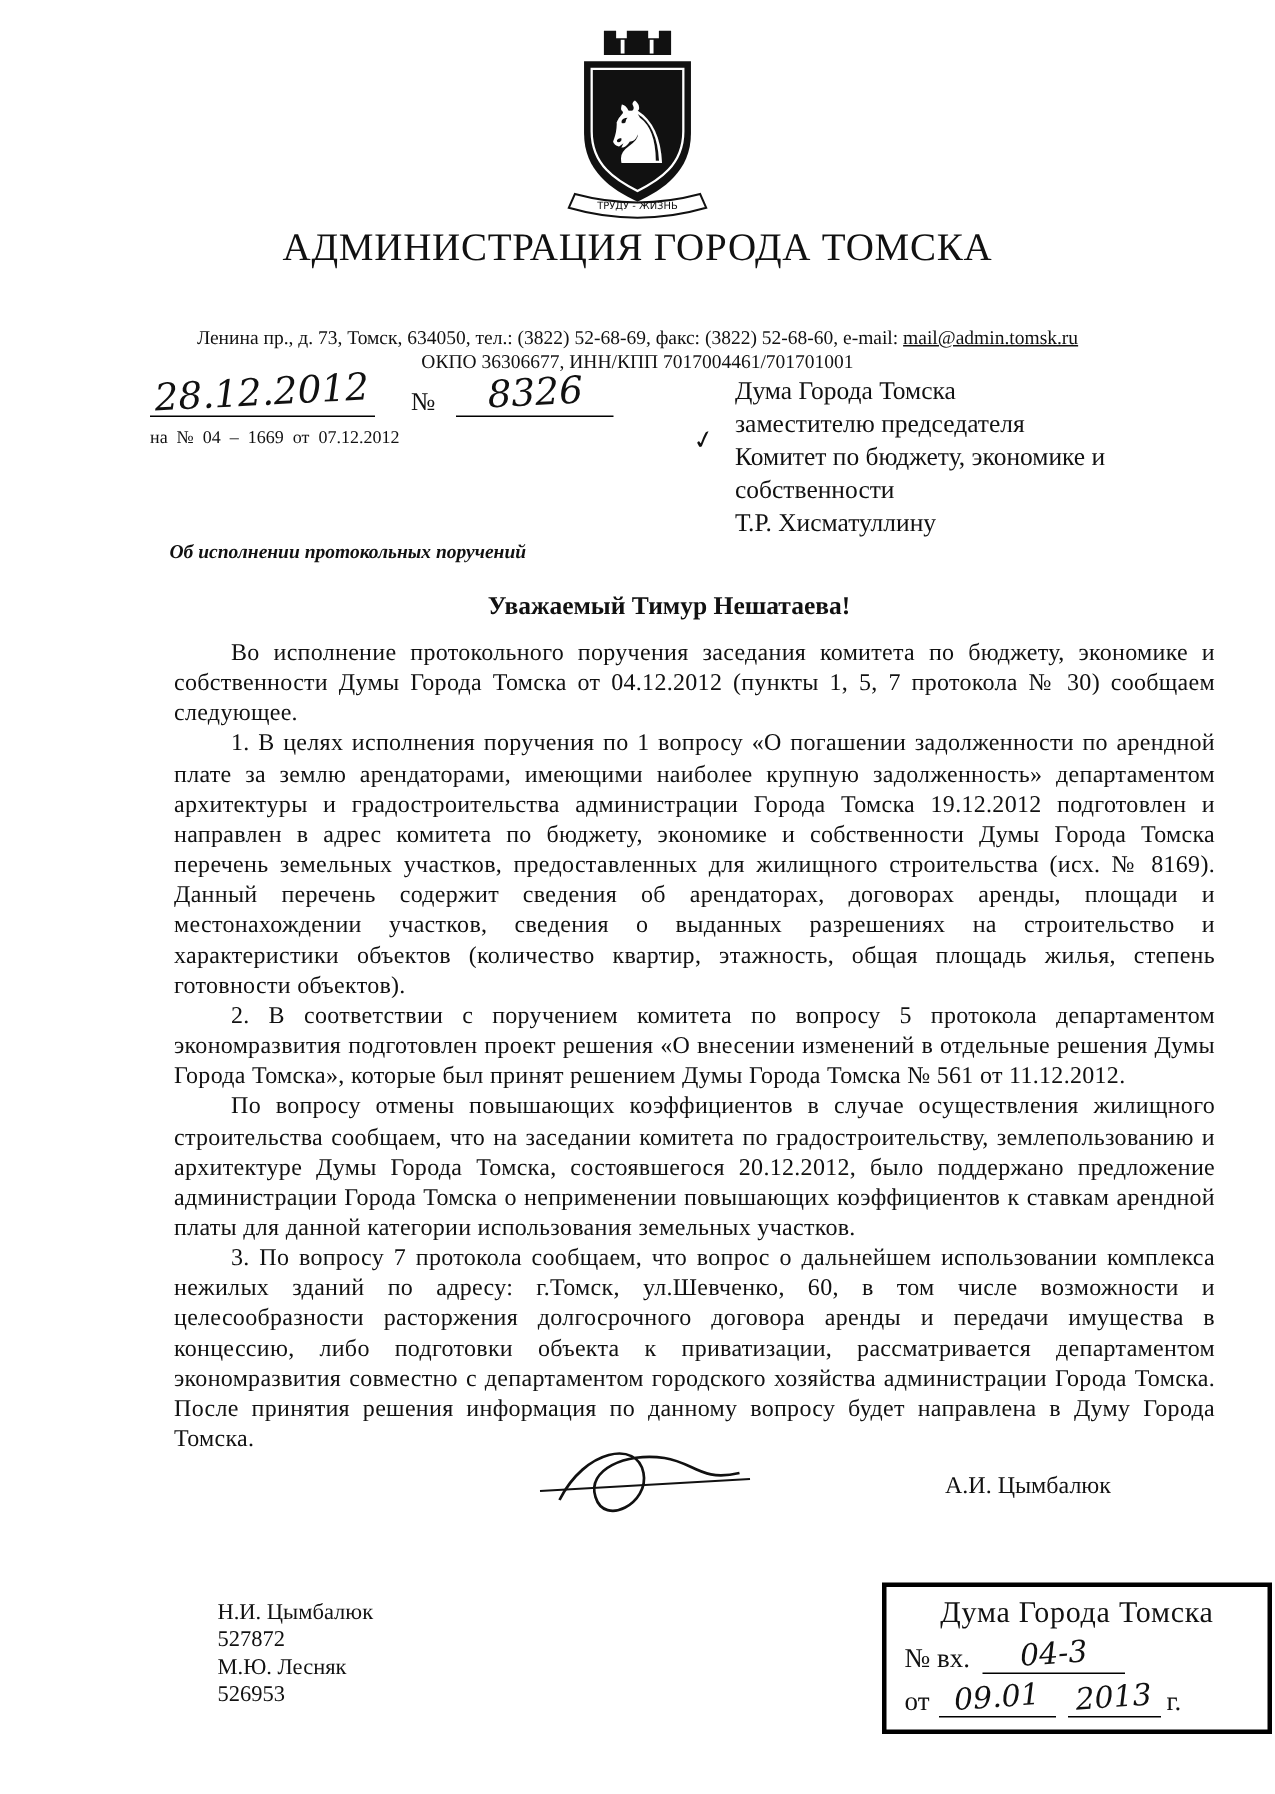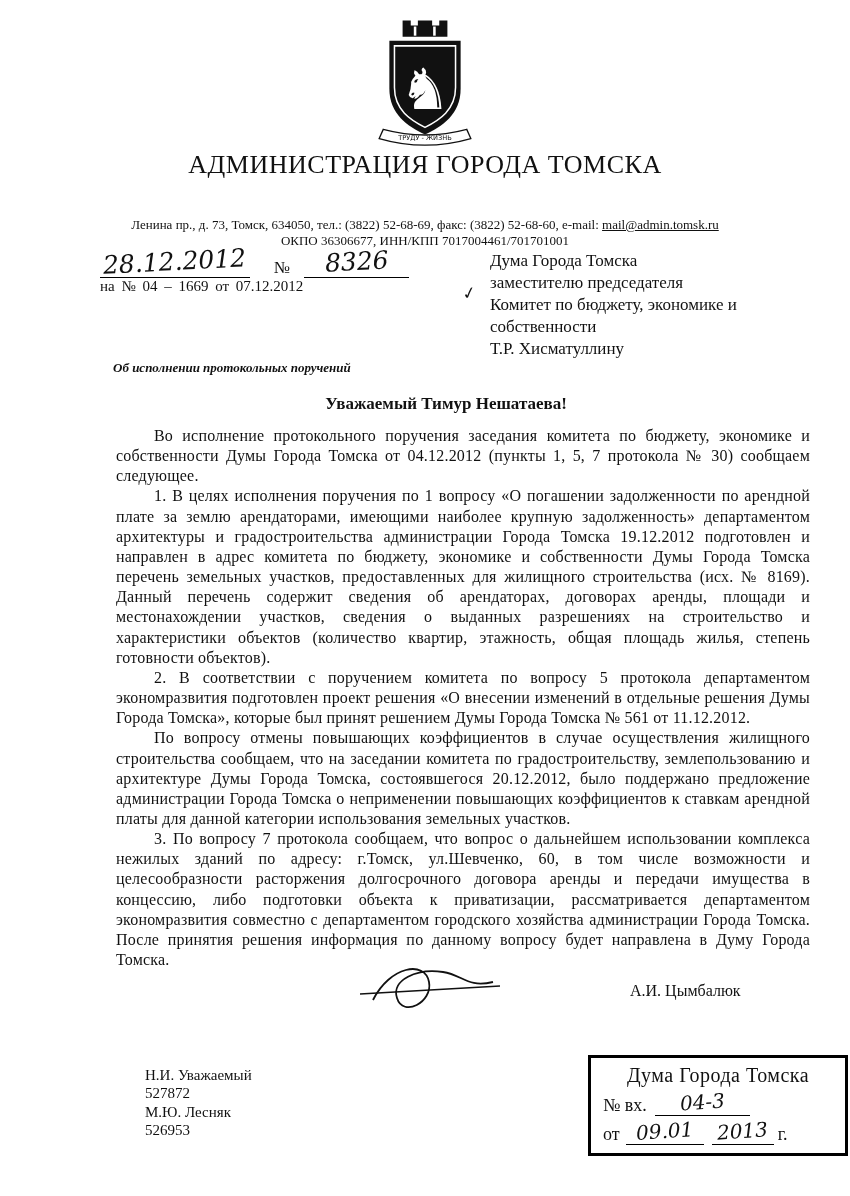--- a/index.html
+++ b/index.html
@@ -36,22 +36,22 @@
   .ref-top { position:absolute; left:100px; top:248px; white-space:nowrap; }
   .hw-slot {
     display:inline-block; border-bottom:1.5px solid #000;
     text-align:center; vertical-align:bottom;
   }
   .slot-date { min-width:150px; }
   .slot-num  { min-width:105px; margin-left:14px; }
   .hw-big { font-size:25px; transform:rotate(-3deg) translateY(-1px); }
   .num-label { font-size:17px; margin-left:24px; vertical-align:bottom; }
   .reply-line {
-    position:absolute; left:100px; top:278px;
-    font-size:15px; word-spacing:3px;
+    position:absolute; left:100px; top:284px;
+    font-size:12px; word-spacing:3px;
   }
   .recipient {
     position:absolute; left:490px; top:250px; width:292px;
     font-size:17px; line-height:1.3;
   }
   .checkmark {
     position:absolute; left:462px; top:283px;
     font-family:"DejaVu Serif", serif; font-size:17px;
     transform:rotate(-12deg);
   }
@@ -148,21 +148,21 @@
     <p>3.  По вопросу 7 протокола сообщаем, что вопрос о дальнейшем использовании комплекса нежилых зданий по адресу: г.Томск, ул.Шевченко, 60, в том числе возможности и целесообразности расторжения долгосрочного договора аренды и передачи имущества в концессию, либо подготовки объекта к приватизации, рассматривается департаментом экономразвития совместно с департаментом городского хозяйства администрации Города Томска. После принятия решения информация по данному вопросу будет направлена в Думу Города Томска.</p>
   </div>
 
   <svg class="signature-svg" width="150" height="68" viewBox="0 0 150 68" xmlns="http://www.w3.org/2000/svg">
     <path d="M18 42 C 35 8, 70 2, 74 24 C 78 44, 48 60, 42 40 C 36 22, 62 10, 88 14 C 108 17, 112 30, 138 24" fill="none" stroke="#111" stroke-width="1.8"></path>
     <path d="M5 36 L 145 28" fill="none" stroke="#111" stroke-width="1.4"></path>
   </svg>
   <div class="sig-name">А.И. Цымбалюк</div>
 
   <div class="contacts">
-    <div>Н.И. Уважаемый</div>
+    <div>Н.И. Цымбалюк</div>
     <div>527872</div>
     <div>М.Ю. Лесняк</div>
     <div>526953</div>
   </div>
 
   <div class="stamp">
     <div class="stamp-title">Дума Города Томска</div>
     <div class="stamp-row">
       <span>№ вх.</span><span class="stamp-slot slot-in"><span class="handwritten hw-stamp">04-3</span></span>
     </div>

